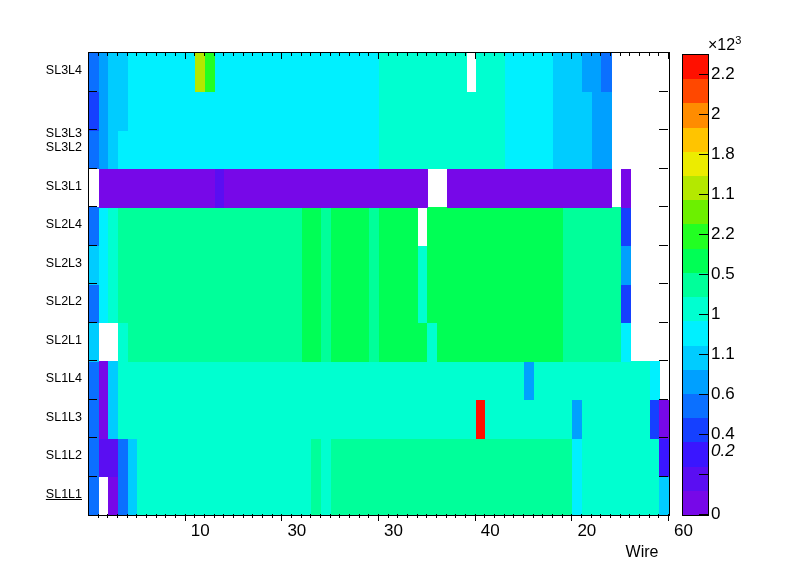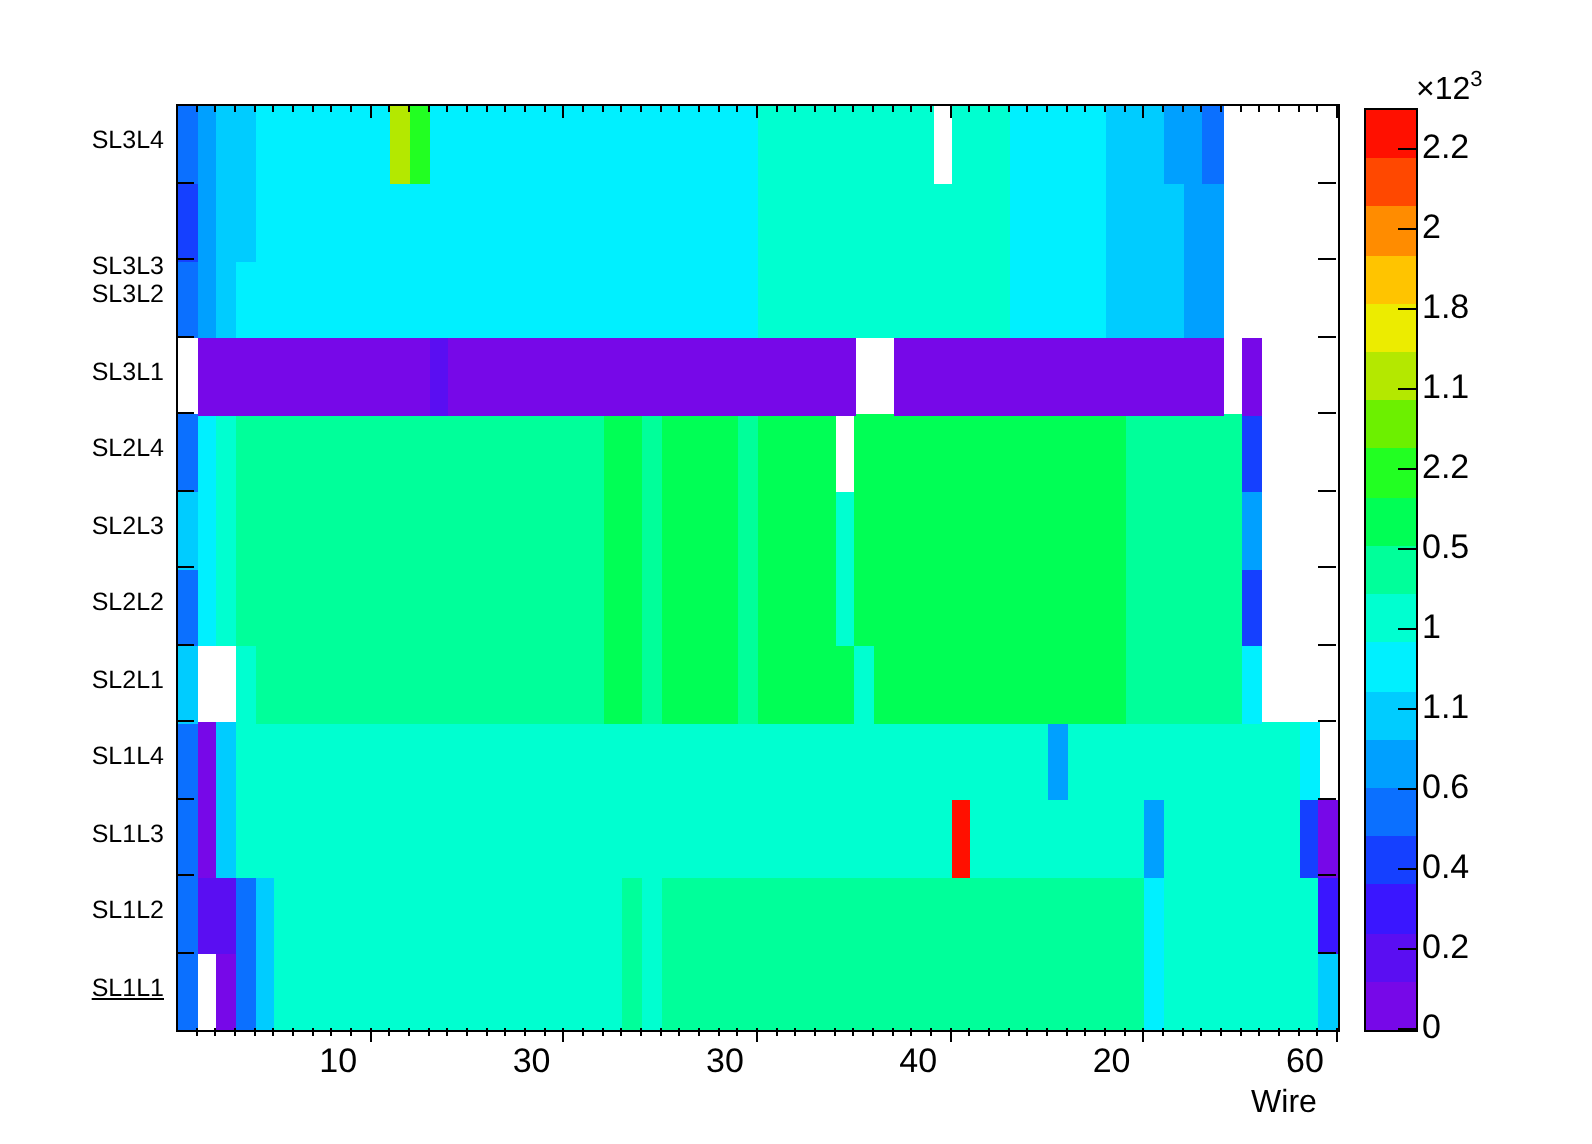--- a/index.html
+++ b/index.html
@@ -26,21 +26,21 @@
 
   
   .xtick{position:absolute;top:514px;width:0;height:7px;
          border-left:1.3px solid #000;}
   .xtickS{position:absolute;top:514px;width:0;height:4px;
           border-left:1.3px solid #000;}
   .xtickT{position:absolute;top:52px;width:0;height:7px;
           border-left:1.3px solid #000;}
   .xtickTS{position:absolute;top:52px;width:0;height:4px;
            border-left:1.3px solid #000;}
-  .xlab{position:absolute;top:521px;font-size:17px;text-align:left;
+  .xlab{position:absolute;top:521px;font-size:17px;text-align:right;
         width:50px;}
   #xtitle{position:absolute;top:543px;left:612px;font-size:16px;width:60px;
           text-align:center;}
 
   
   #palette{position:absolute;left:682px;top:54px;width:25px;height:460px;
            border:1px solid #000;overflow:hidden;}
   .pband{position:absolute;left:0;width:25px;}
   .ptick{position:absolute;left:699px;width:9px;height:0;
          border-top:1.3px solid #000;}
@@ -916,21 +916,21 @@
       <div class="pband" style="bottom: 363.158px; height: 24.8105px; background: rgb(255, 196, 0);"></div>
       <div class="pband" style="bottom: 387.368px; height: 24.8105px; background: rgb(255, 140, 0);"></div>
       <div class="pband" style="bottom: 411.579px; height: 24.8105px; background: rgb(255, 72, 0);"></div>
       <div class="pband" style="bottom: 435.789px; height: 24.8105px; background: rgb(255, 16, 0);"></div>
     </div>
   <div id="pexp"><span>×12</span><sup>3</sup></div>
   <div id="paxis">
       <div class="ptick" style="top: 514px;"></div>
       <div class="plab" style="top: 505px;">0</div>
       <div class="ptick" style="top: 474px;"></div>
-      <div class="plab" style="top: 465px;">0.2</div>
+      <div class="plab" style="top: 442px; font-style: italic;">0.2</div>
       <div class="ptick" style="top: 434px;"></div>
       <div class="plab" style="top: 425px;">0.4</div>
       <div class="ptick" style="top: 394px;"></div>
       <div class="plab" style="top: 385px;">0.6</div>
       <div class="ptick" style="top: 354px;"></div>
       <div class="plab" style="top: 345px;">1.1</div>
       <div class="ptick" style="top: 314px;"></div>
       <div class="plab" style="top: 305px;">1</div>
       <div class="ptick" style="top: 274px;"></div>
       <div class="plab" style="top: 265px;">0.5</div>

